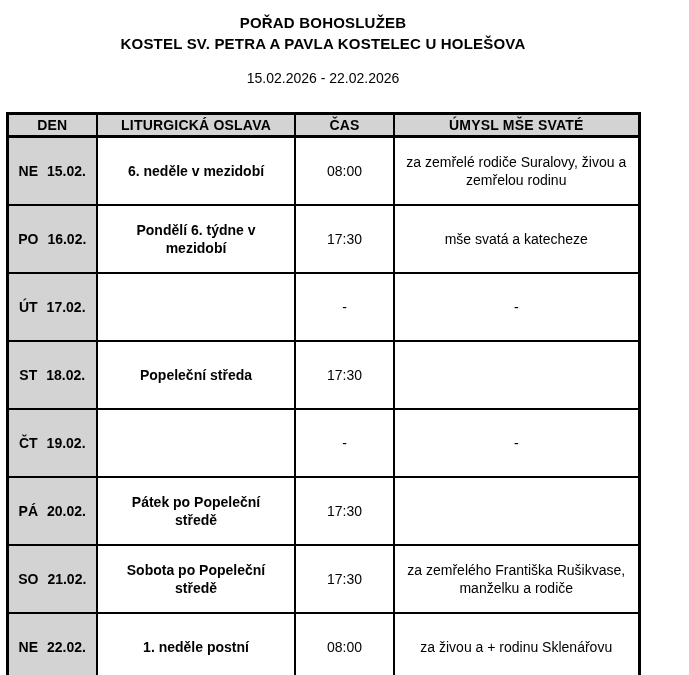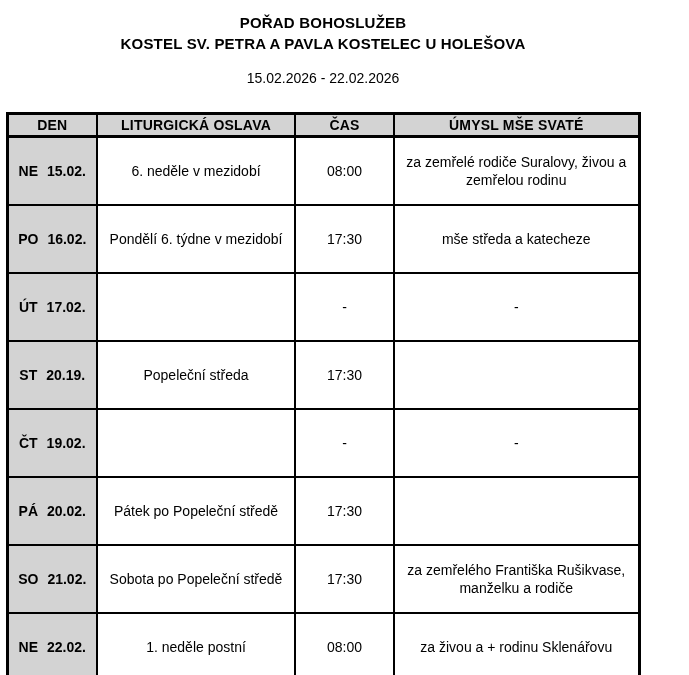--- a/index.html
+++ b/index.html
@@ -69,21 +69,21 @@
   td.day {
     background: var(--header-bg, #d3d3d3);
     font-weight: bold;
   }
   td.day .daywrap {
     display: flex;
     justify-content: center;
     align-items: center;
     gap: 9px;
   }
-  td.celebration { padding: 0 11px; }
+  td.celebration { padding: 0 11px; font-weight: bold; }
   td.intention   { padding: 0 8px;  }
 </style>
 </head>
 <body style="background: rgb(255, 255, 255);">
 
 <div class="page">
 
   <div class="titles">
     <div class="title-line">POŘAD BOHOSLUŽEB</div>
     <div class="title-line">KOSTEL SV. PETRA A PAVLA KOSTELEC U HOLEŠOVA</div>
@@ -120,40 +120,40 @@
 
   <tr>
     <td class="day">
       <div class="daywrap">
         <span>PO</span>
               <span>16.02.</span>
       </div>
     </td>
     <td class="celebration">Pondělí 6. týdne v mezidobí</td>
     <td class="time">17:30</td>
-    <td class="intention">mše středa a katecheze</td>
+    <td class="intention">mše svatá a katecheze</td>
   </tr>
 
   <tr>
     <td class="day">
       <div class="daywrap">
         <span>ÚT</span>
               <span>17.02.</span>
       </div>
     </td>
     <td class="celebration"></td>
     <td class="time">-</td>
     <td class="intention">-</td>
   </tr>
 
   <tr>
     <td class="day">
       <div class="daywrap">
         <span>ST</span>
-              <span>20.19.</span>
+              <span>18.02.</span>
       </div>
     </td>
     <td class="celebration">Popeleční středa</td>
     <td class="time">17:30</td>
     <td class="intention"></td>
   </tr>
 
   <tr>
     <td class="day">
       <div class="daywrap">

